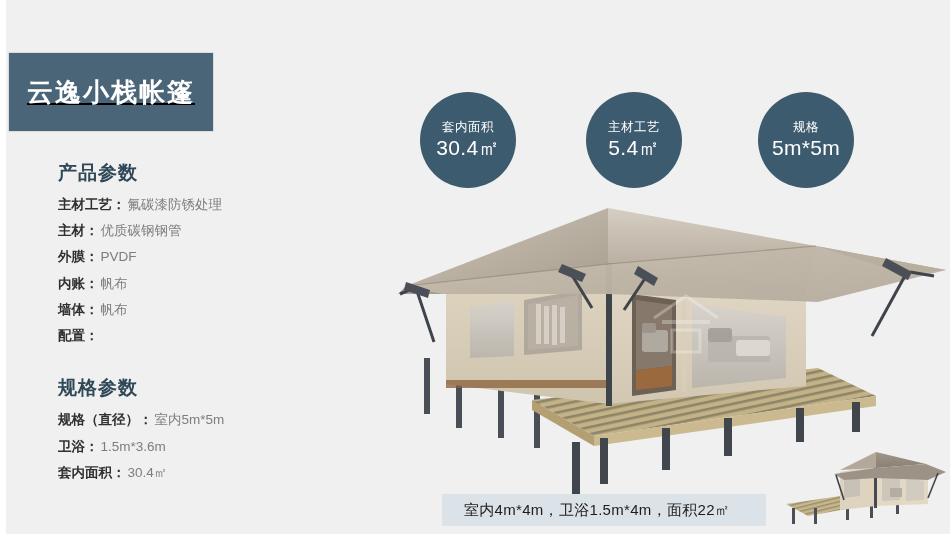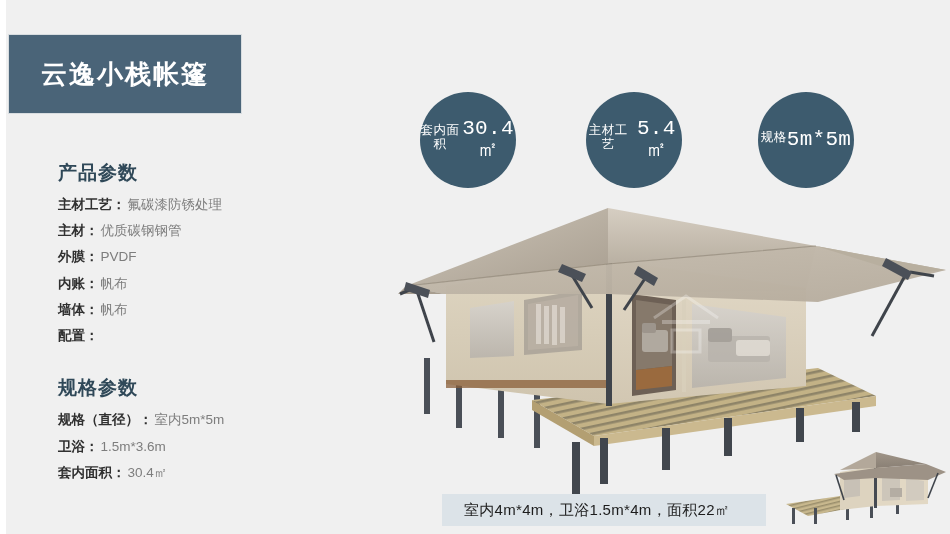--- a/index.html
+++ b/index.html
@@ -14,26 +14,27 @@
     position:relative;
     width:950px;height:534px;
     background:#f0f0f0;
     border-left:6px solid #ffffff;
     box-sizing:border-box;
     overflow:hidden;
   }
 
   
   .title-banner{
-    position:absolute;left:2px;top:34px;
-    width:234px;height:80px;
+    position:absolute;left:2px;top:52px;
+    width:206px;height:80px;
     background:#4a6478;
     border:1px solid #d8dde0;
     display:flex;align-items:center;justify-content:center;
     box-sizing:border-box;
+    text-decoration:underline;
   }
   .title-banner .title-text{
     color:#ffffff;
     font-size:26px;
     font-weight:bold;
     letter-spacing:2px;
   }
 
   
   .spec-col{position:absolute;left:52px;top:160px;width:300px;}
@@ -51,25 +52,24 @@
   .spec-label{color:#303030;font-weight:bold;}
   .spec-value{color:#7d7d7d;margin-left:2px;}
   .section-gap{height:22px;}
 
   
   .circles{position:absolute;left:0;top:0;width:950px;height:534px;pointer-events:none;}
   .stat-circle{
     position:absolute;
     width:96px;height:96px;border-radius:50%;
     background:#3d5b6e;
-    display:flex;flex-direction:row;
+    display:flex;flex-direction:column;
     align-items:center;justify-content:center;
     color:#ffffff;text-align:center;
     pointer-events:auto;
-    font-family:Liberation Mono, monospace;
   }
   .stat-circle .stat-label{font-size:12.5px;line-height:1.1;margin-bottom:2px;letter-spacing:.5px;}
   .stat-circle .stat-value{font-size:21px;line-height:1.05;letter-spacing:.3px;}
   #circle-1{left:414px;top:92px;}
   #circle-2{left:580px;top:92px;}
   #circle-3{left:752px;top:92px;}
 
   
   .tent-stage{
     position:absolute;left:380px;top:190px;

